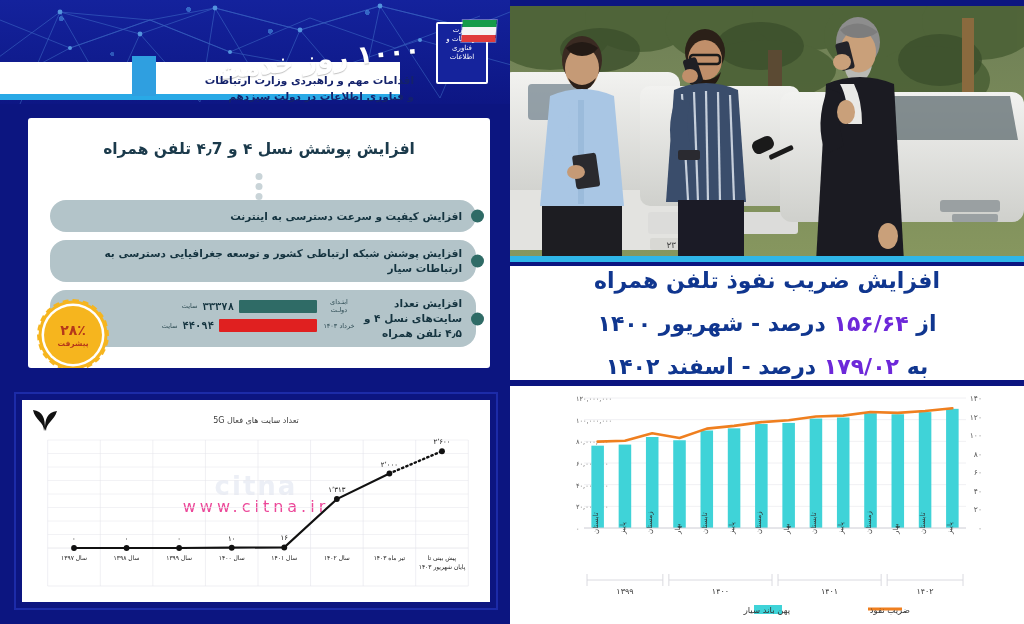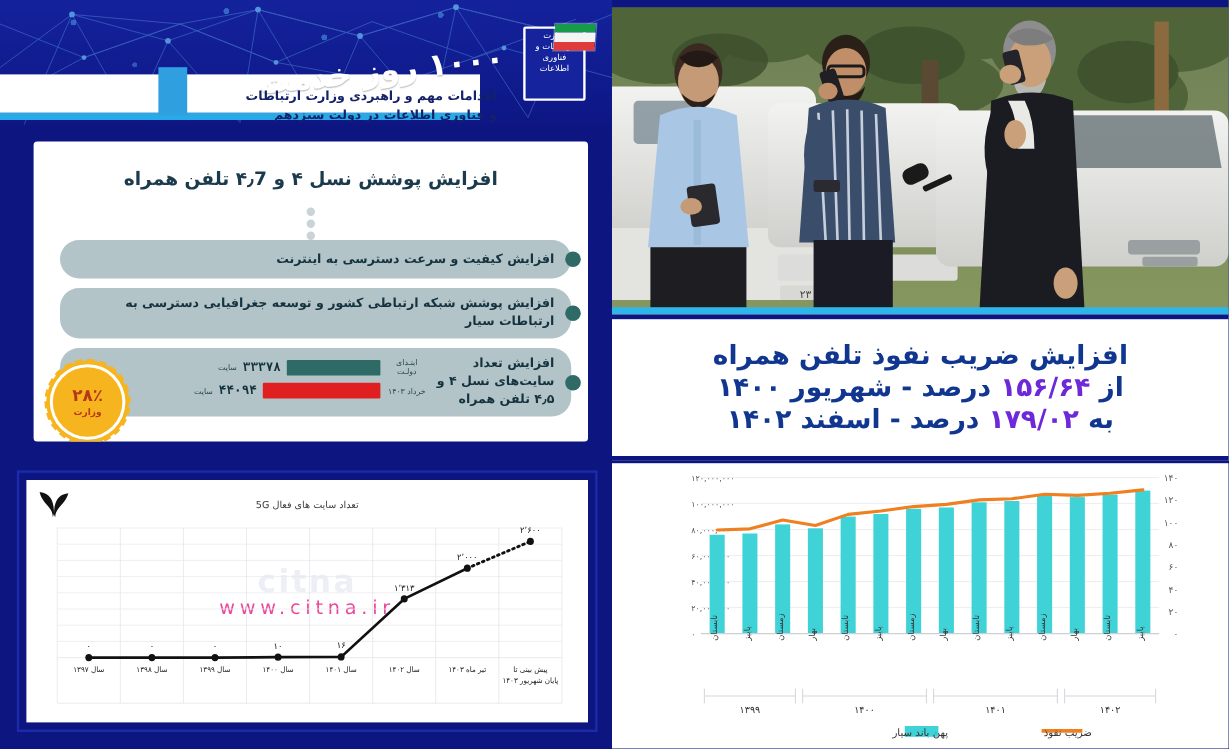--- a/index.html
+++ b/index.html
@@ -134,21 +134,21 @@
 
   
   .right-col { position:absolute; left:510px; top:0; width:514px; height:624px; background:#0c1580; }
   .photo { position:absolute; left:0; top:0; width:514px; height:262px; overflow:hidden; background:#9aa88f; }
   .topline { position:absolute; left:0; top:0; width:514px; height:6px; background:#0c1580; z-index:6; }
   .photo-cyan { position:absolute; left:0; bottom:0; width:514px; height:6px; background:#2fb6e8; z-index:6; }
 
   .banner {
     position:absolute; left:0; top:262px; width:514px; height:122px;
     background:#fff; display:flex; flex-direction:column;
-    align-items:center; justify-content:center; gap:2px;
+    align-items:center; justify-content:center; gap:18px;
     border-top:4px solid #0c1580; border-bottom:4px solid #0c1580;
   }
   .banner .ln { direction:rtl; font-size:22px; font-weight:700; color:#10368f; white-space:nowrap; }
   .banner .ln .num { color:#6d28d9; }
 
   .rc-chart { position:absolute; left:0; top:386px; width:514px; height:238px; background:#fff; }
 
   
   text { font-family:"DejaVu Sans","Liberation Sans",sans-serif; }
 </style>
@@ -245,21 +245,21 @@
                 <div class="mini-unit">سایت</div>
               </div>
             </div>
           </div>
           <div class="row-dot"></div>
         </div>
       </div>
 
       <div class="badge">
         <div class="pct">۲۸٪</div>
-        <div class="lbl">وزارت</div>
+        <div class="lbl">پیشرفت</div>
       </div>
     </div>
 
     <div class="chart-frame">
       <div class="chart-card">
         <svg class="leaf" viewBox="0 0 26 24">
           <path d="M12 23 C12 14, 3 12, 1 2 C11 3, 13 11, 13 20 Z" fill="#111"></path>
           <path d="M14 23 C14 15, 22 13, 25 3 C15 4, 13 12, 13 21 Z" fill="#111"></path>
         </svg>
         <div class="lc-title">تعداد سایت های فعال 5G</div>

